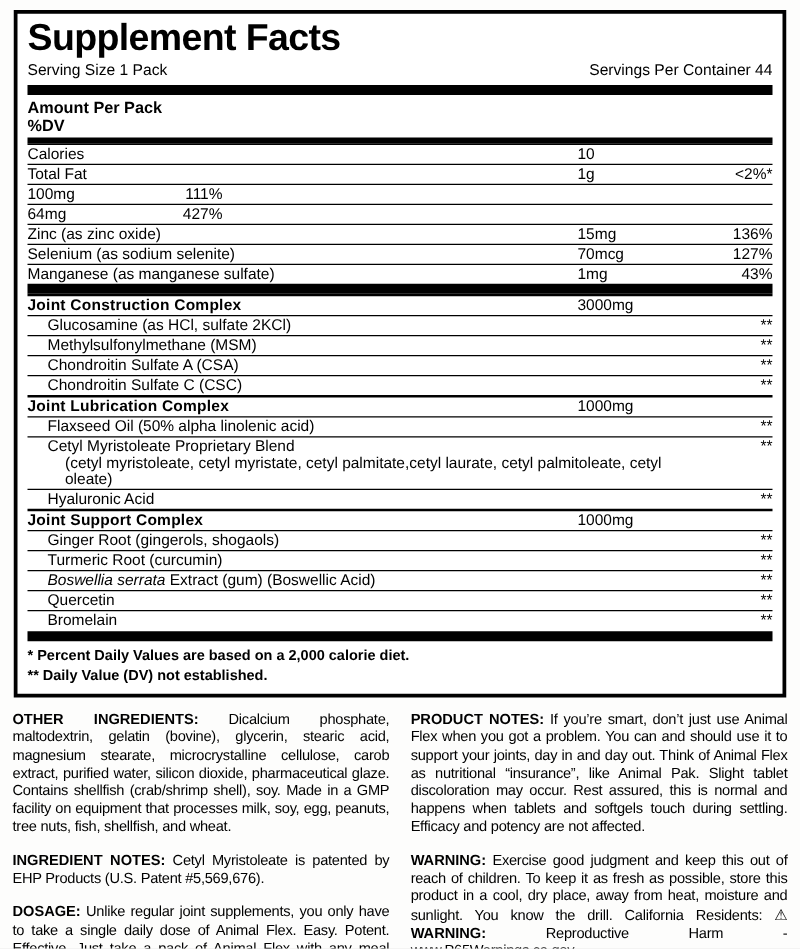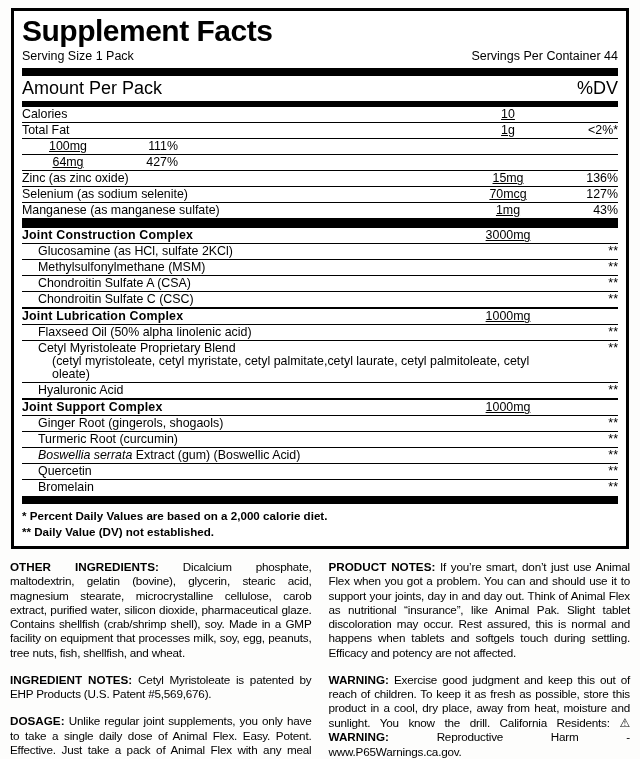--- a/index.html
+++ b/index.html
@@ -30,34 +30,35 @@
     display: flex;
     justify-content: space-between;
     font-size: 12.5px;
     margin: 2px 0 5px 0;
   }
   .bar8 { height: 8px; background: #000; }
   .bar5 { height: 5px; background: #000; }
   .hdr-row {
     display: flex;
     justify-content: space-between;
-    font-weight: normal;
-    font-size: 18px;
+    font-weight: bold;
+    font-size: 13px;
     padding: 2px 0 2px 0;
+    flex-direction: column;
   }
   .srow {
     display: flex;
     align-items: baseline;
     font-size: 12.4px;
     line-height: 13px;
     padding: 1px 0;
     border-top: 1px solid #000;
   }
   .srow .nm  { flex: 1; }
-  .srow .amt { width: 92px; text-align: center; white-space: nowrap; text-decoration: underline; }
+  .srow .amt { width: 92px; text-align: left; white-space: nowrap; }
   .srow .dv  { width: 64px; text-align: right; white-space: nowrap; }
   .srow.section { border-top-width: 2px; }
   .srow.section .nm { font-weight: bold; letter-spacing: 0.2px; }
   .srow.sub .nm { padding-left: 16px; }
   .note { display: block; padding-left: 14px; }
   .footnotes {
     font-weight: bold;
     font-size: 11.6px;
     line-height: 1.32;
     margin-top: 4px;

